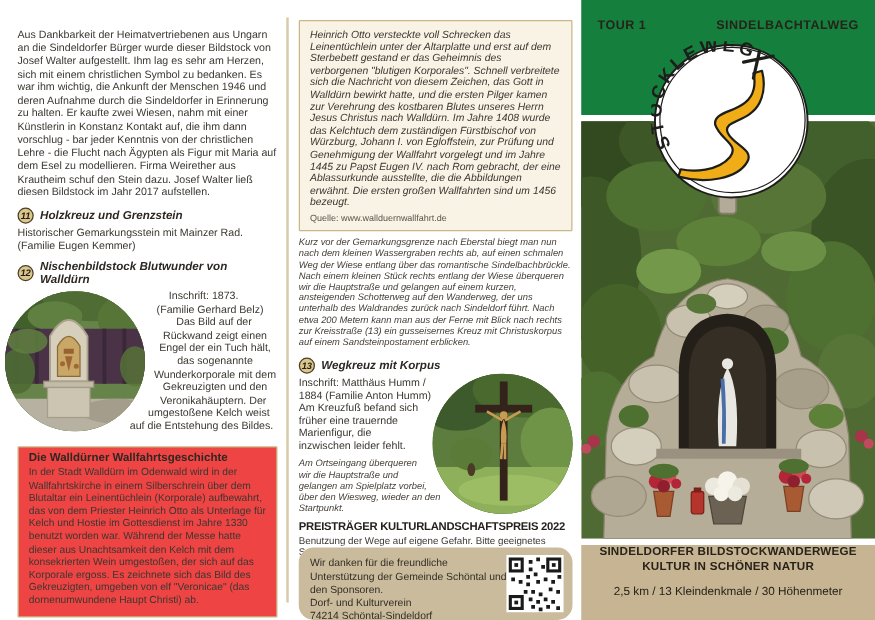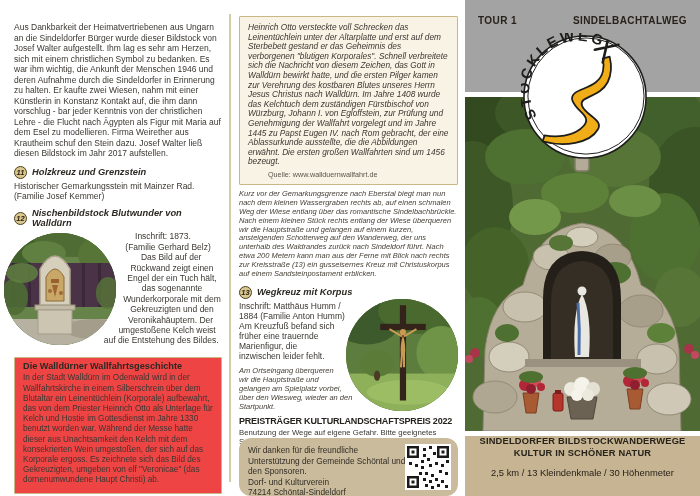--- a/index.html
+++ b/index.html
@@ -36,37 +36,37 @@
   .info-box-title { font-weight:bold; font-size:9.2px; color:#2c2823; margin-bottom:2px; }
   .info-box-body { font-size:8.2px; line-height:10.2px; }
   
   .sep { position:absolute; left:229px; top:14px; height:468px; width:2px; background:#d6cbab; }
   
   #mid-col { position:absolute; left:239px; top:16px; width:219px; }
   .mid-box {
     border:1.5px solid #c9b786; background:#f8f3e4; padding:6px 8px 5px; border-radius:1px;
   }
   .mid-box-body { font-size:8.3px; line-height:9.6px;font-style:italic; }
-  .source { font-size:7.2px; color:#5a544b; margin-top:3px;margin-left:20px; }
+  .source { font-size:7.2px; color:#5a544b; margin-top:3px; }
   .route { font-style:italic; font-size:7.5px; line-height:8.9px; color:#474138; margin-top:5px; }
   .s13-text { font-size:8.5px; line-height:10px; margin-top:2px; }
   .route2 { font-style:italic; font-size:7.5px; line-height:8.9px; color:#474138; margin-top:6px; }
   .prize { clear:both; font-weight:bold; font-size:9px; letter-spacing:-0.2px; color:#25211c; margin-top:4px; }
   .notes { font-size:7.8px; line-height:9.2px; margin-top:2px; }
   .footnote { font-size:7.8px; line-height:9.2px; }
   .sponsor-box {
     position:absolute; left:239px; top:438px; width:219px; height:58px;
     background:#c9bb9b; padding:7px 9px;border-radius:12px;
   }
   .sponsor-text { font-size:8.3px; line-height:10.6px; color:#322d26; width:158px; }
   .qr { position:absolute; right:7px; top:6px; width:46px; height:46px; }
   
   #right-panel { position:absolute; left:465px; top:0; width:235px; height:496px; background:#ffffff; }
   .rp-header {
-    position:absolute; top:0; left:0; right:0; height:92px; background:#a3a3a3;
+    position:absolute; top:0; left:0; right:0; height:92px; background:#15803d;
     display:flex; justify-content:space-between; padding:15px 13px 0;
   }
   .rp-header .hl { font-weight:bold; font-size:10px; letter-spacing:0.4px; color:#27221a; }
   .rp-photo { position:absolute; top:97px; left:0; width:235px; height:334px; }
   .rp-footer {
     position:absolute; top:436px; left:0; right:0; bottom:0; background:#c6b492;
     text-align:center; color:#27221a;
   }
   .rp-footer .f1 { font-weight:bold; font-size:9.3px; letter-spacing:0.2px; }
   .rp-footer .f2 { font-weight:bold; font-size:9.3px; letter-spacing:0.2px; margin-top:2px; }
@@ -81,21 +81,21 @@
 
   <div id="left-col">
     <p class="body-text">Aus Dankbarkeit der Heimatvertriebenen aus Ungarn an die Sindeldorfer Bürger wurde dieser Bildstock von Josef Walter aufgestellt. Ihm lag es sehr am Herzen, sich mit einem christlichen Symbol zu bedanken. Es war ihm wichtig, die Ankunft der Menschen 1946 und deren Aufnahme durch die Sindeldorfer in Erinnerung zu halten. Er kaufte zwei Wiesen, nahm mit einer Künstlerin in Konstanz Kontakt auf, die ihm dann vorschlug - bar jeder Kenntnis von der christlichen Lehre - die Flucht nach Ägypten als Figur mit Maria auf dem Esel zu modellieren. Firma Weirether aus Krautheim schuf den Stein dazu. Josef Walter ließ diesen Bildstock im Jahr 2017 aufstellen.</p>
 
     <div class="item">
       <div class="item-head">
         <span class="badge">11</span>
         <span>Holzkreuz und Grenzstein</span>
       </div>
       <div class="item-body pre">Historischer Gemarkungsstein mit Mainzer Rad.
-(Familie Josef Kemmer)</div>
+(Familie Eugen Kemmer)</div>
     </div>
 
     <div class="item">
       <div class="item-head">
         <span class="badge">12</span>
         <span>Nischenbildstock Blutwunder von Walldürn</span>
       </div>
       <div class="s12-wrap">
         <div class="circle-photo float-l">
 

